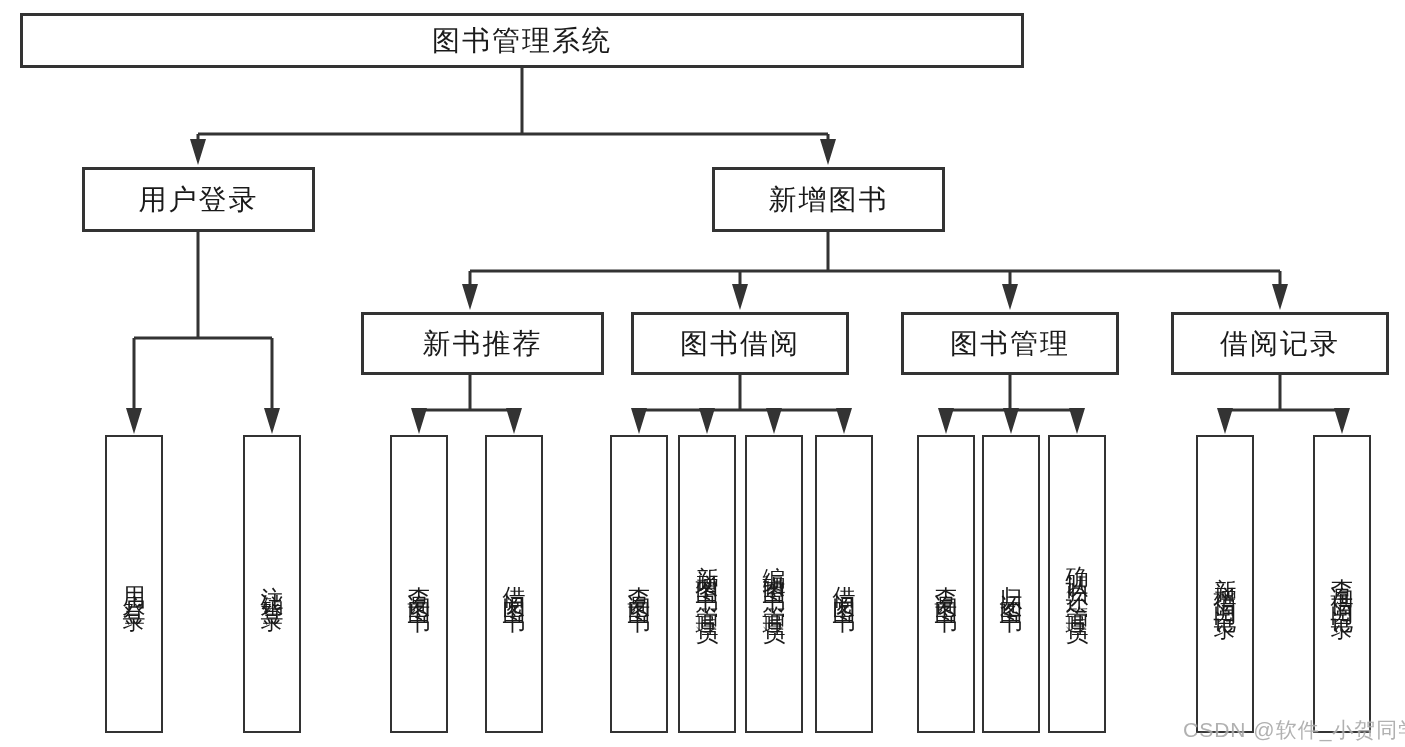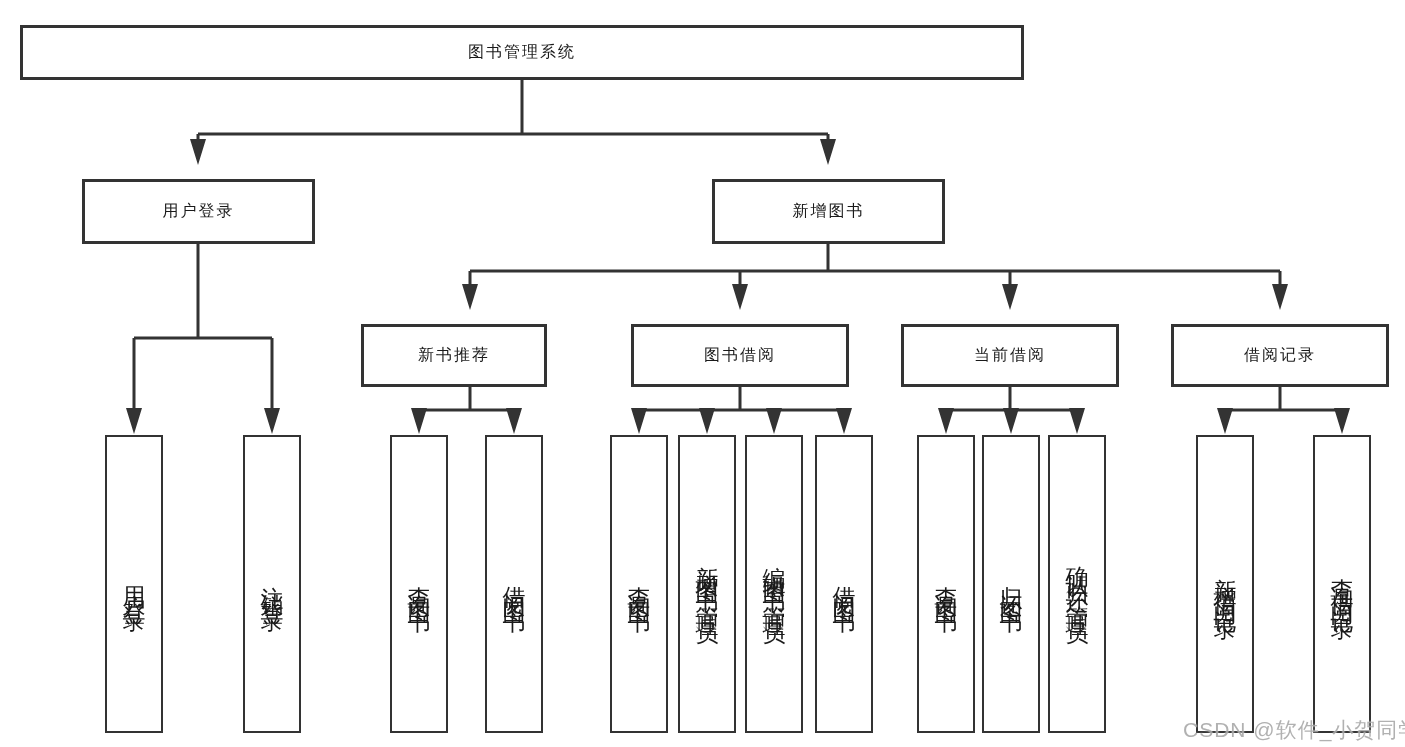--- a/index.html
+++ b/index.html
@@ -15,21 +15,21 @@
   .box {
     position: absolute;
     background: #ffffff;
     border: 3px solid #333333;
     box-sizing: border-box;
     display: flex;
     align-items: center;
     justify-content: center;
     color: #1a1a1a;
   }
-  .h-box { font-size: 16px; letter-spacing: 2px; margin-top: 12px; }
+  .h-box { font-size: 28px; letter-spacing: 2px; }
   .v-box { border-width: 2px; }
   .v-box .v-label {
     writing-mode: vertical-rl;
     text-orientation: mixed;
     font-size: 23px;
     line-height: 1;
     letter-spacing: 8px;
     white-space: nowrap;
   }
   .watermark {
@@ -88,28 +88,28 @@
     <span>图书管理系统</span>
   </div>
 
   <div class="box h-box" style="left:82px; top:167px; width:233px; height:65px;">
     <span>用户登录</span>
   </div>
   <div class="box h-box" style="left:712px; top:167px; width:233px; height:65px;">
     <span>新增图书</span>
   </div>
 
-  <div class="box h-box" style="left:361px; top:312px; width:186px; height:63px;">
+  <div class="box h-box" style="left:361px; top:312px; width:243px; height:63px;">
     <span>新书推荐</span>
   </div>
   <div class="box h-box" style="left:631px; top:312px; width:218px; height:63px;text-align:center;">
     <span>图书借阅</span>
   </div>
   <div class="box h-box" style="left:901px; top:312px; width:218px; height:63px;">
-    <span>当前借阅</span>
+    <span>图书管理</span>
   </div>
   <div class="box h-box" style="left:1171px; top:312px; width:218px; height:63px;">
     <span>借阅记录</span>
   </div>
 
   <div class="box v-box" style="left:105px; top:435px; width:58px; height:298px;">
     <span class="v-label">用户登录</span>
   </div>
   <div class="box v-box" style="left:243px; top:435px; width:58px; height:298px;">
     <span class="v-label">注销登录</span>

